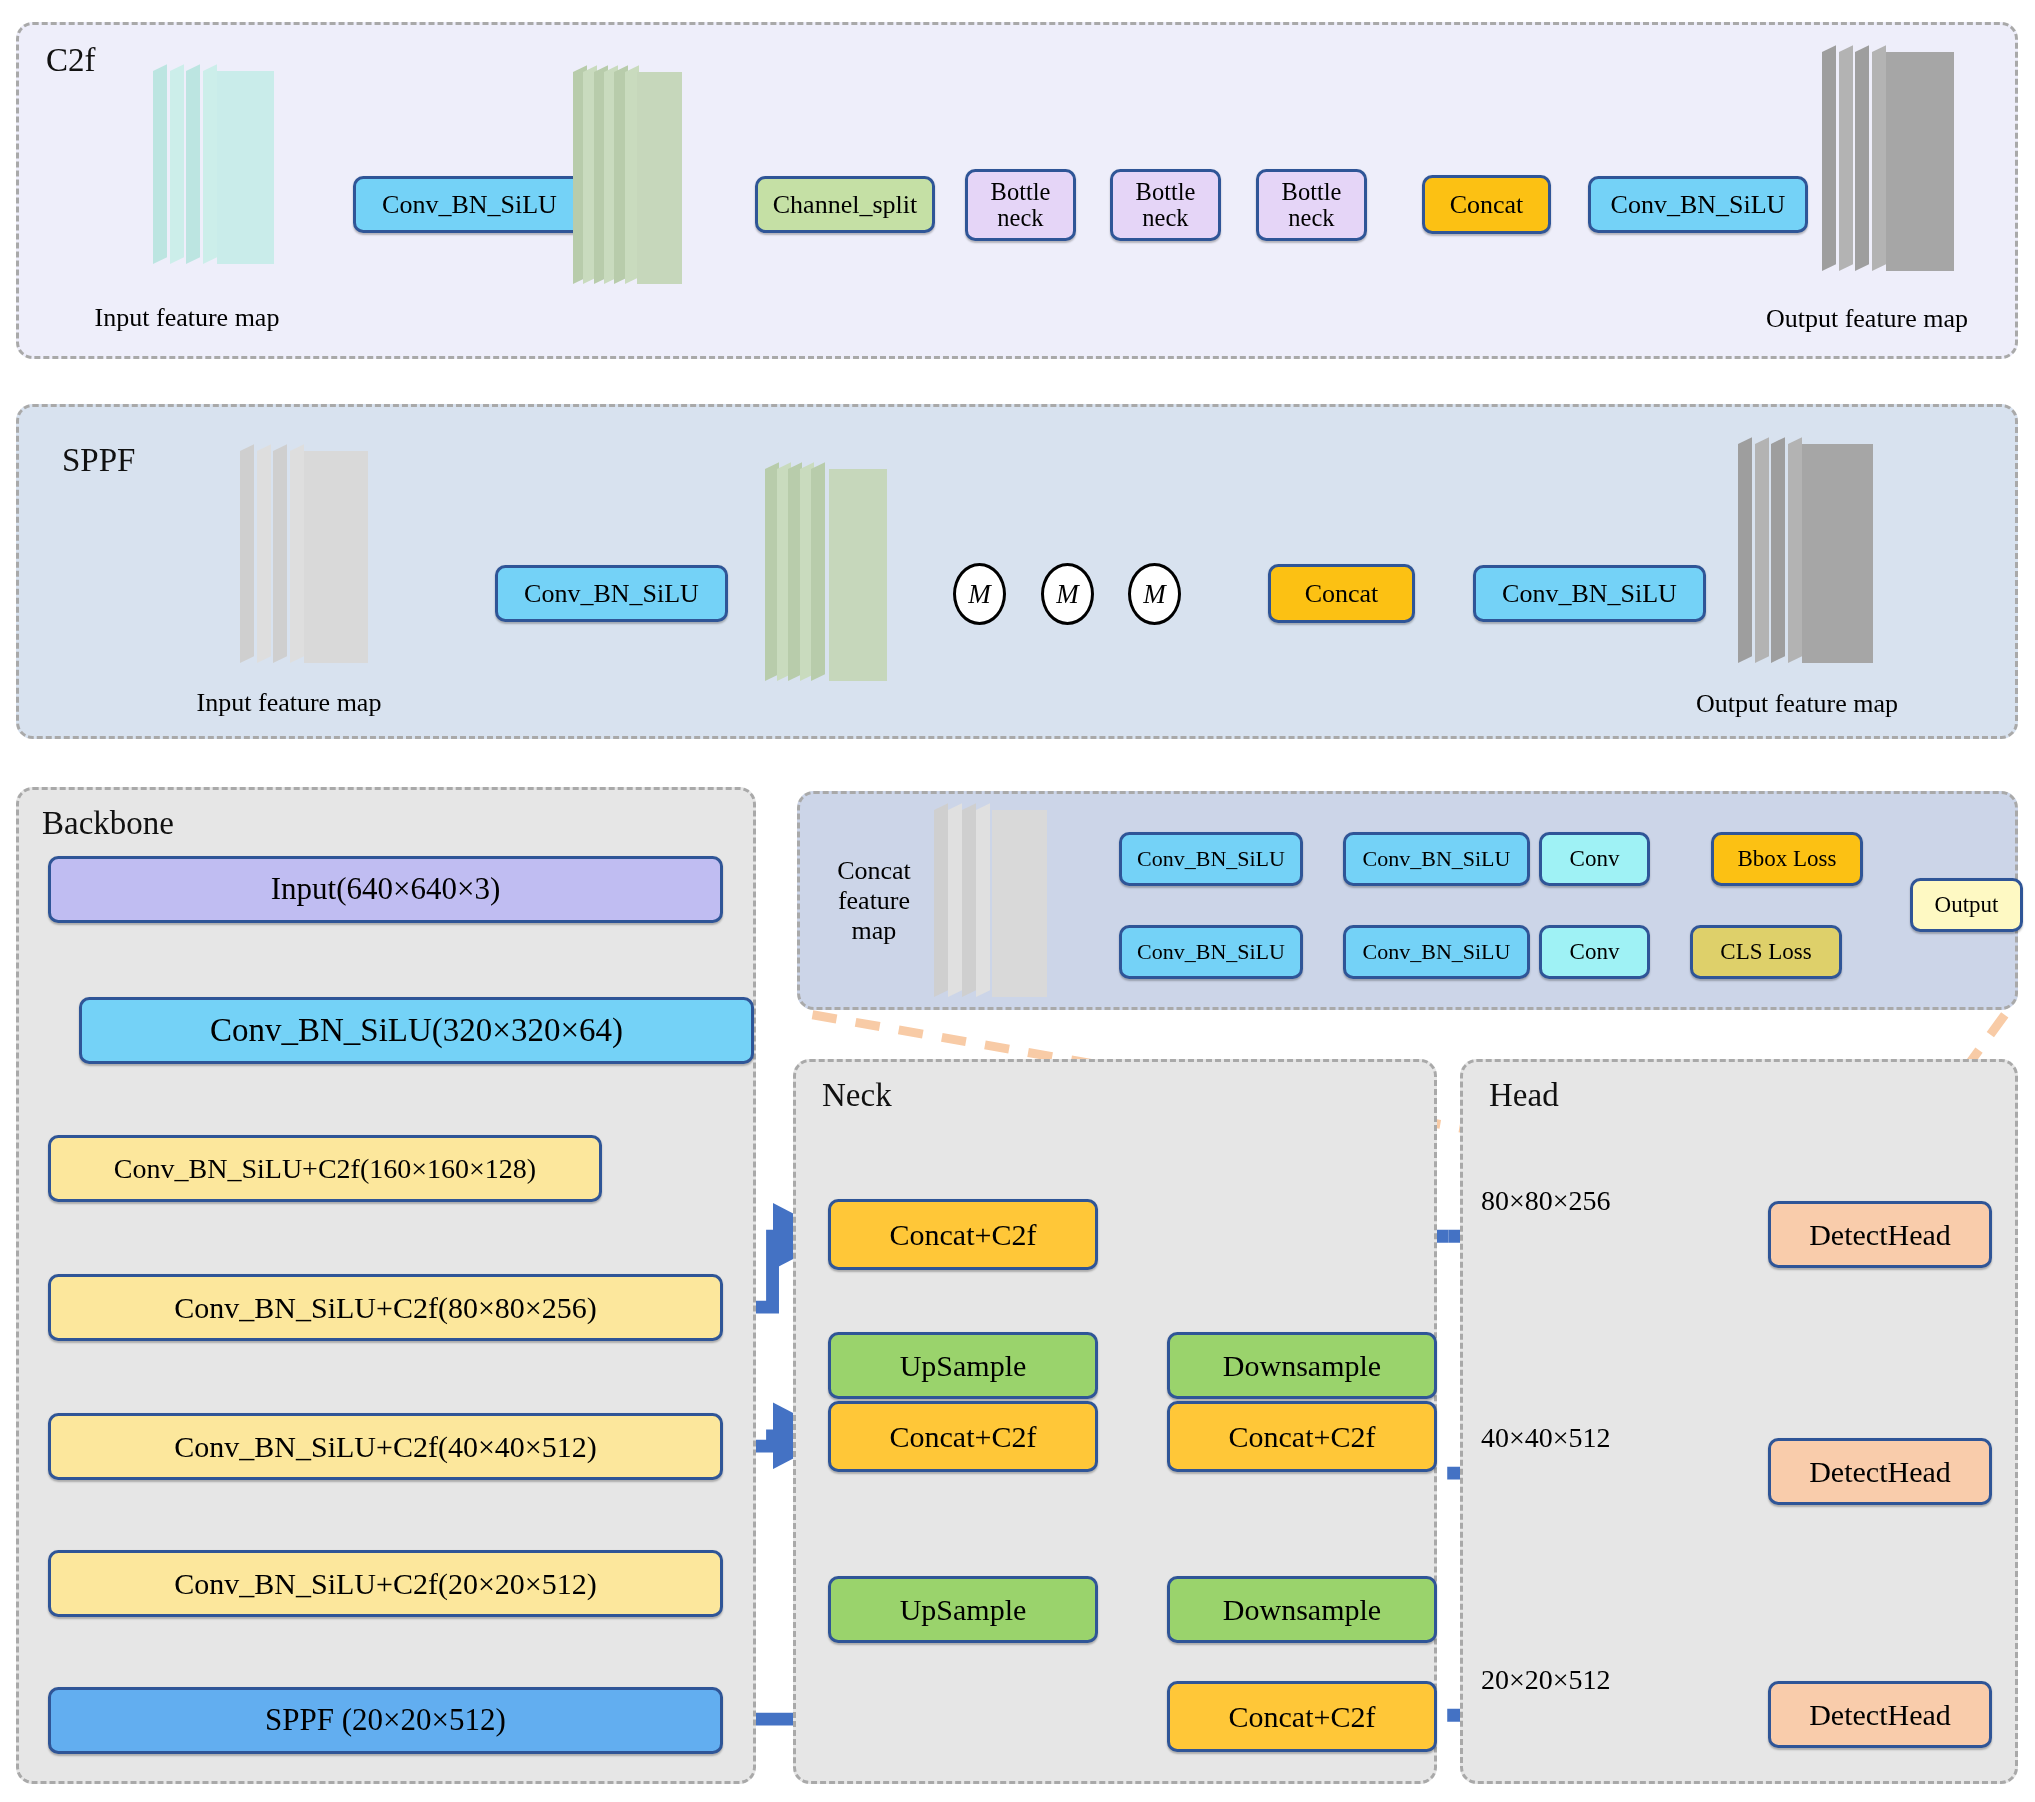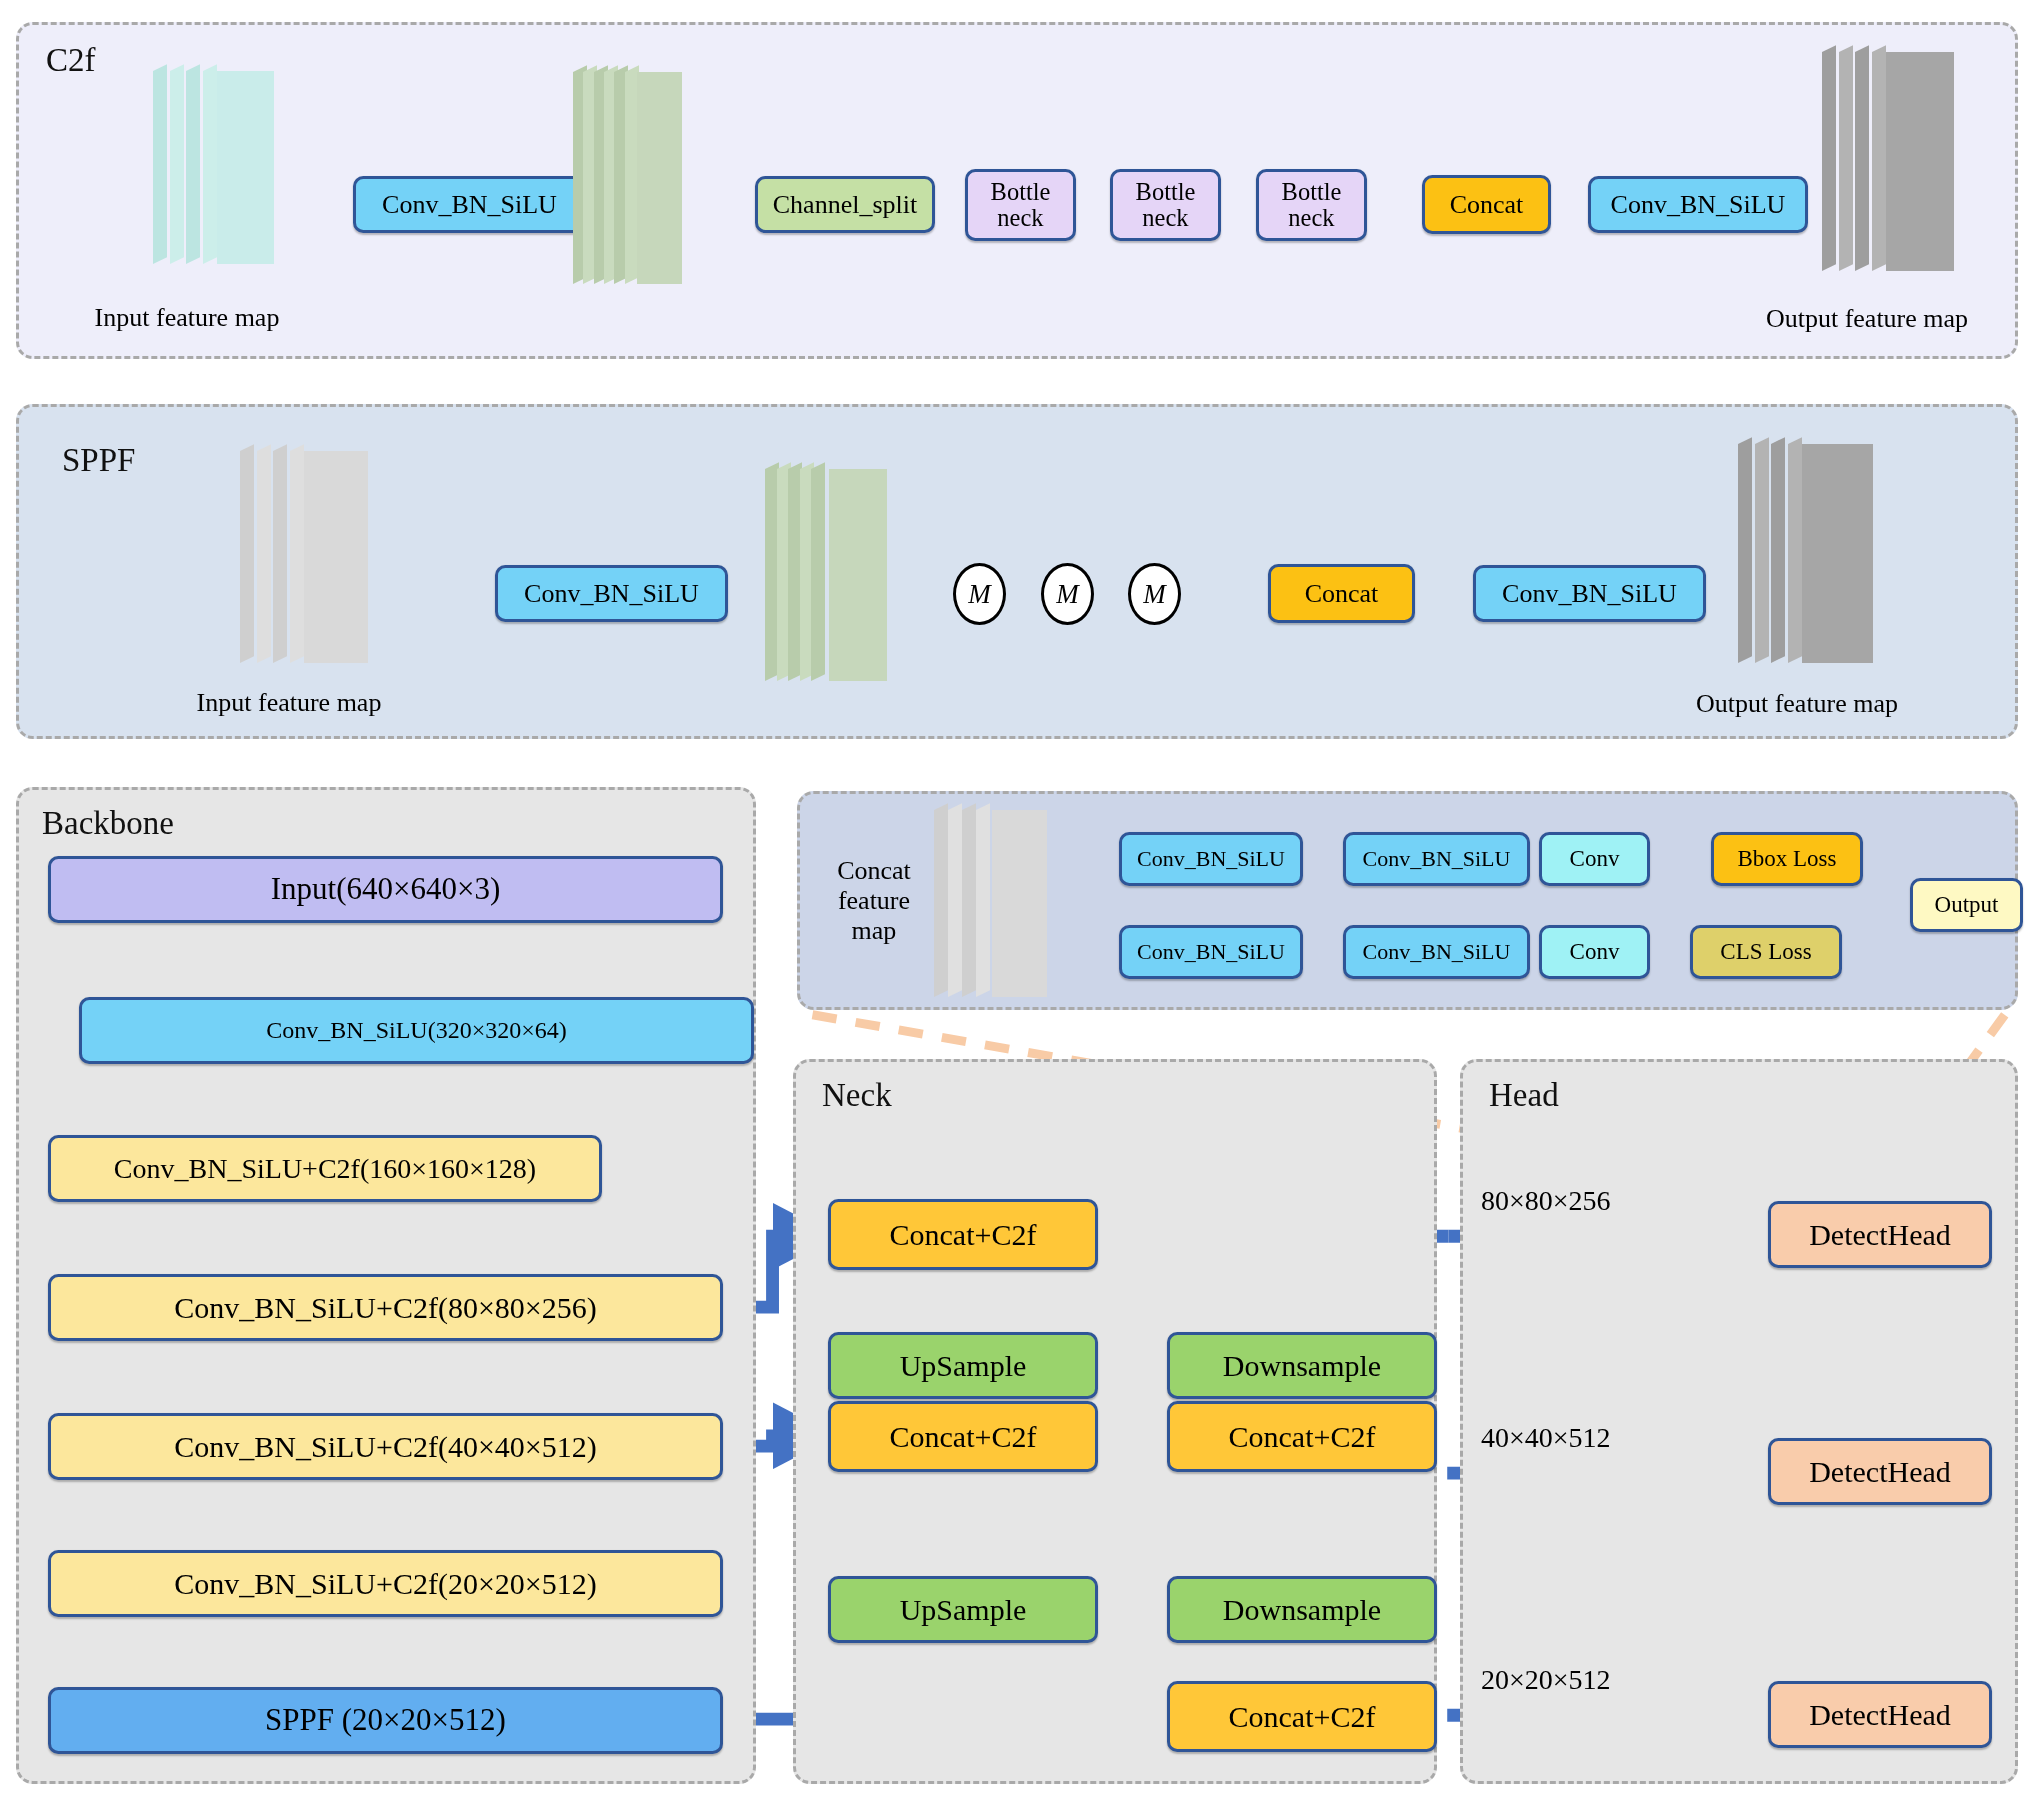--- a/index.html
+++ b/index.html
@@ -250,21 +250,21 @@
   <div class="slab" style="left:33px;  background:#9e9e9e;"></div>
   <div class="slab" style="left:50px;  background:#b3b3b3;"></div>
   <div class="face" style="left:64px; width:71px; background:#a6a6a6;"></div>
 </div>
 <div class="fmcaption" style="left:1668px; top:689px; width:258px;">Output feature map</div>
 
 <div class="panel" id="panel-backbone"></div>
 <div class="panel-title" style="left:42px; top:807px;text-align:center;">Backbone</div>
 
 <div class="node n-lilac" style="left:48px; top:856px; width:675px; height:67px; font-size:31px;">Input(640×640×3)</div>
-<div class="node n-blue" style="left:48px; top:997px; width:675px; height:67px; font-size:24px;">Conv_BN_SiLU(320×320×64)</div>
+<div class="node n-blue" style="left:48px; top:997px; width:675px; height:67px; font-size:33px;">Conv_BN_SiLU(320×320×64)</div>
 <div class="node n-yellow" style="left:48px; top:1135px; width:554px; height:67px; font-size:28px;">Conv_BN_SiLU+C2f(160×160×128)</div>
 <div class="node n-yellow" style="left:48px; top:1274px; width:675px; height:67px; font-size:30px;">Conv_BN_SiLU+C2f(80×80×256)</div>
 <div class="node n-yellow" style="left:48px; top:1413px; width:675px; height:67px; font-size:30px;">Conv_BN_SiLU+C2f(40×40×512)</div>
 <div class="node n-yellow" style="left:48px; top:1550px; width:675px; height:67px; font-size:30px;">Conv_BN_SiLU+C2f(20×20×512)</div>
 <div class="node n-bluemid" style="left:48px; top:1687px; width:675px; height:67px; font-size:31px;">SPPF (20×20×512)</div>
 
 <div class="panel" id="panel-dhdetail"></div>
 
 <div class="fmcaption" style="left:816px; top:856px; width:116px; font-size:26px;">Concat
 feature

